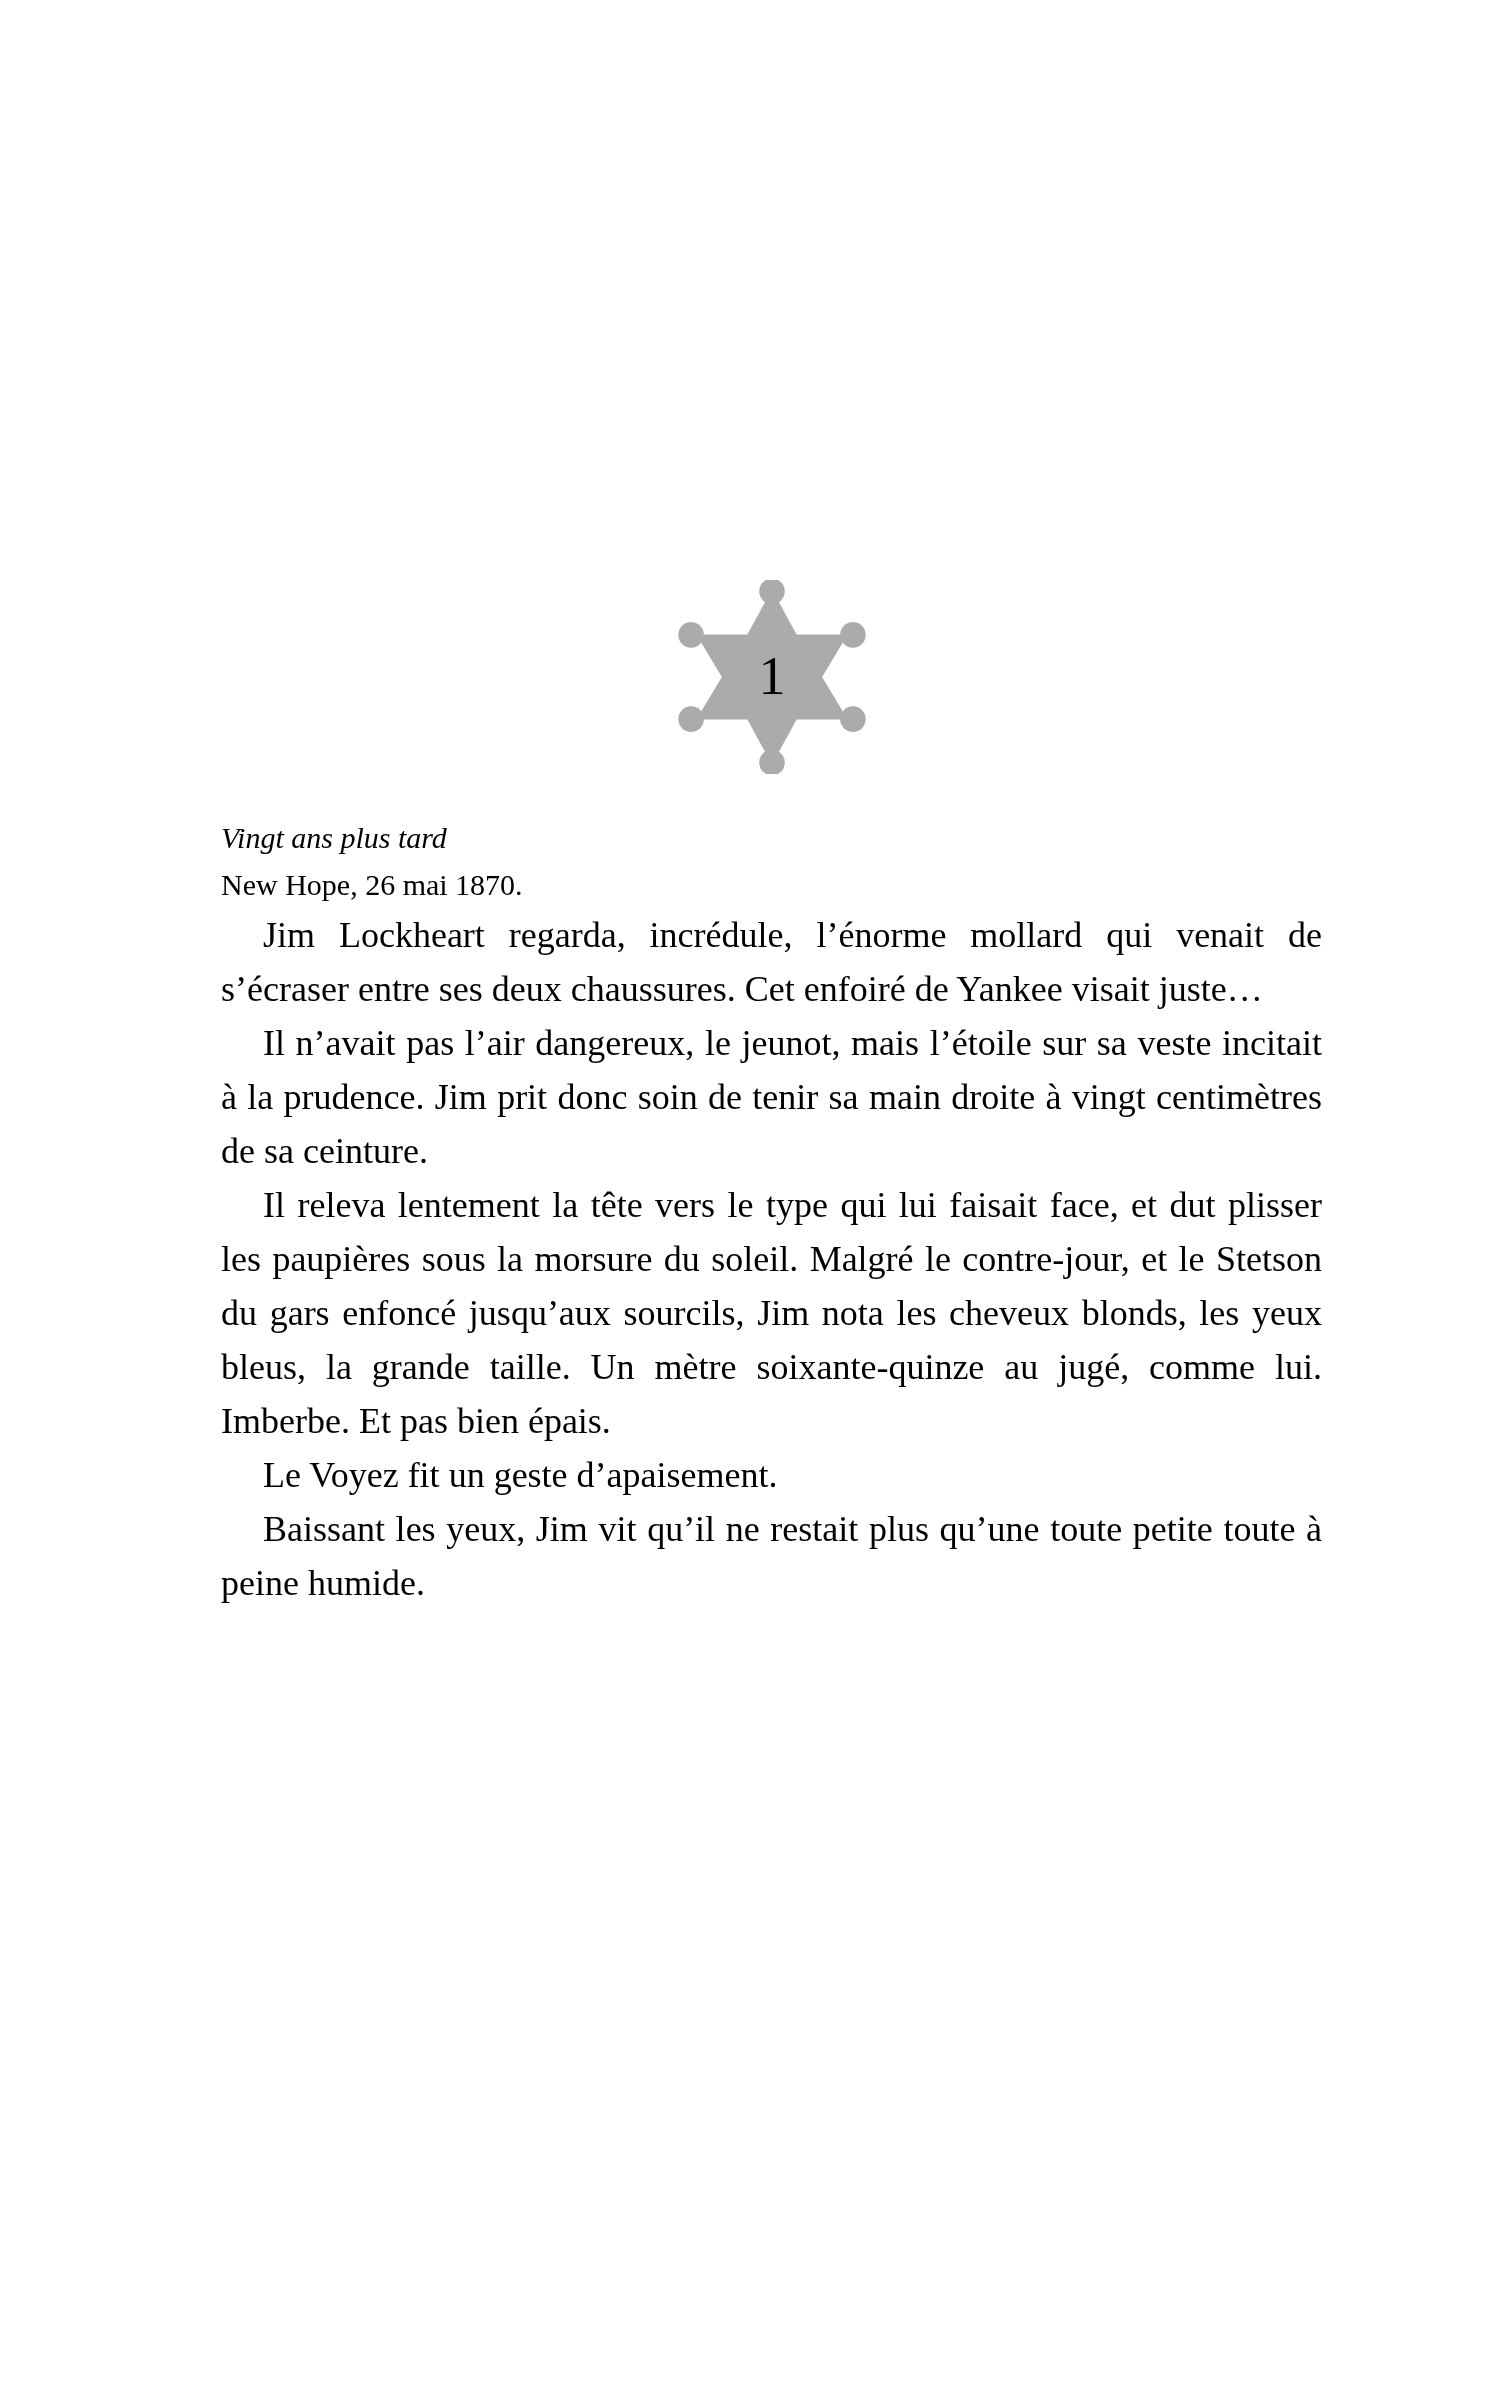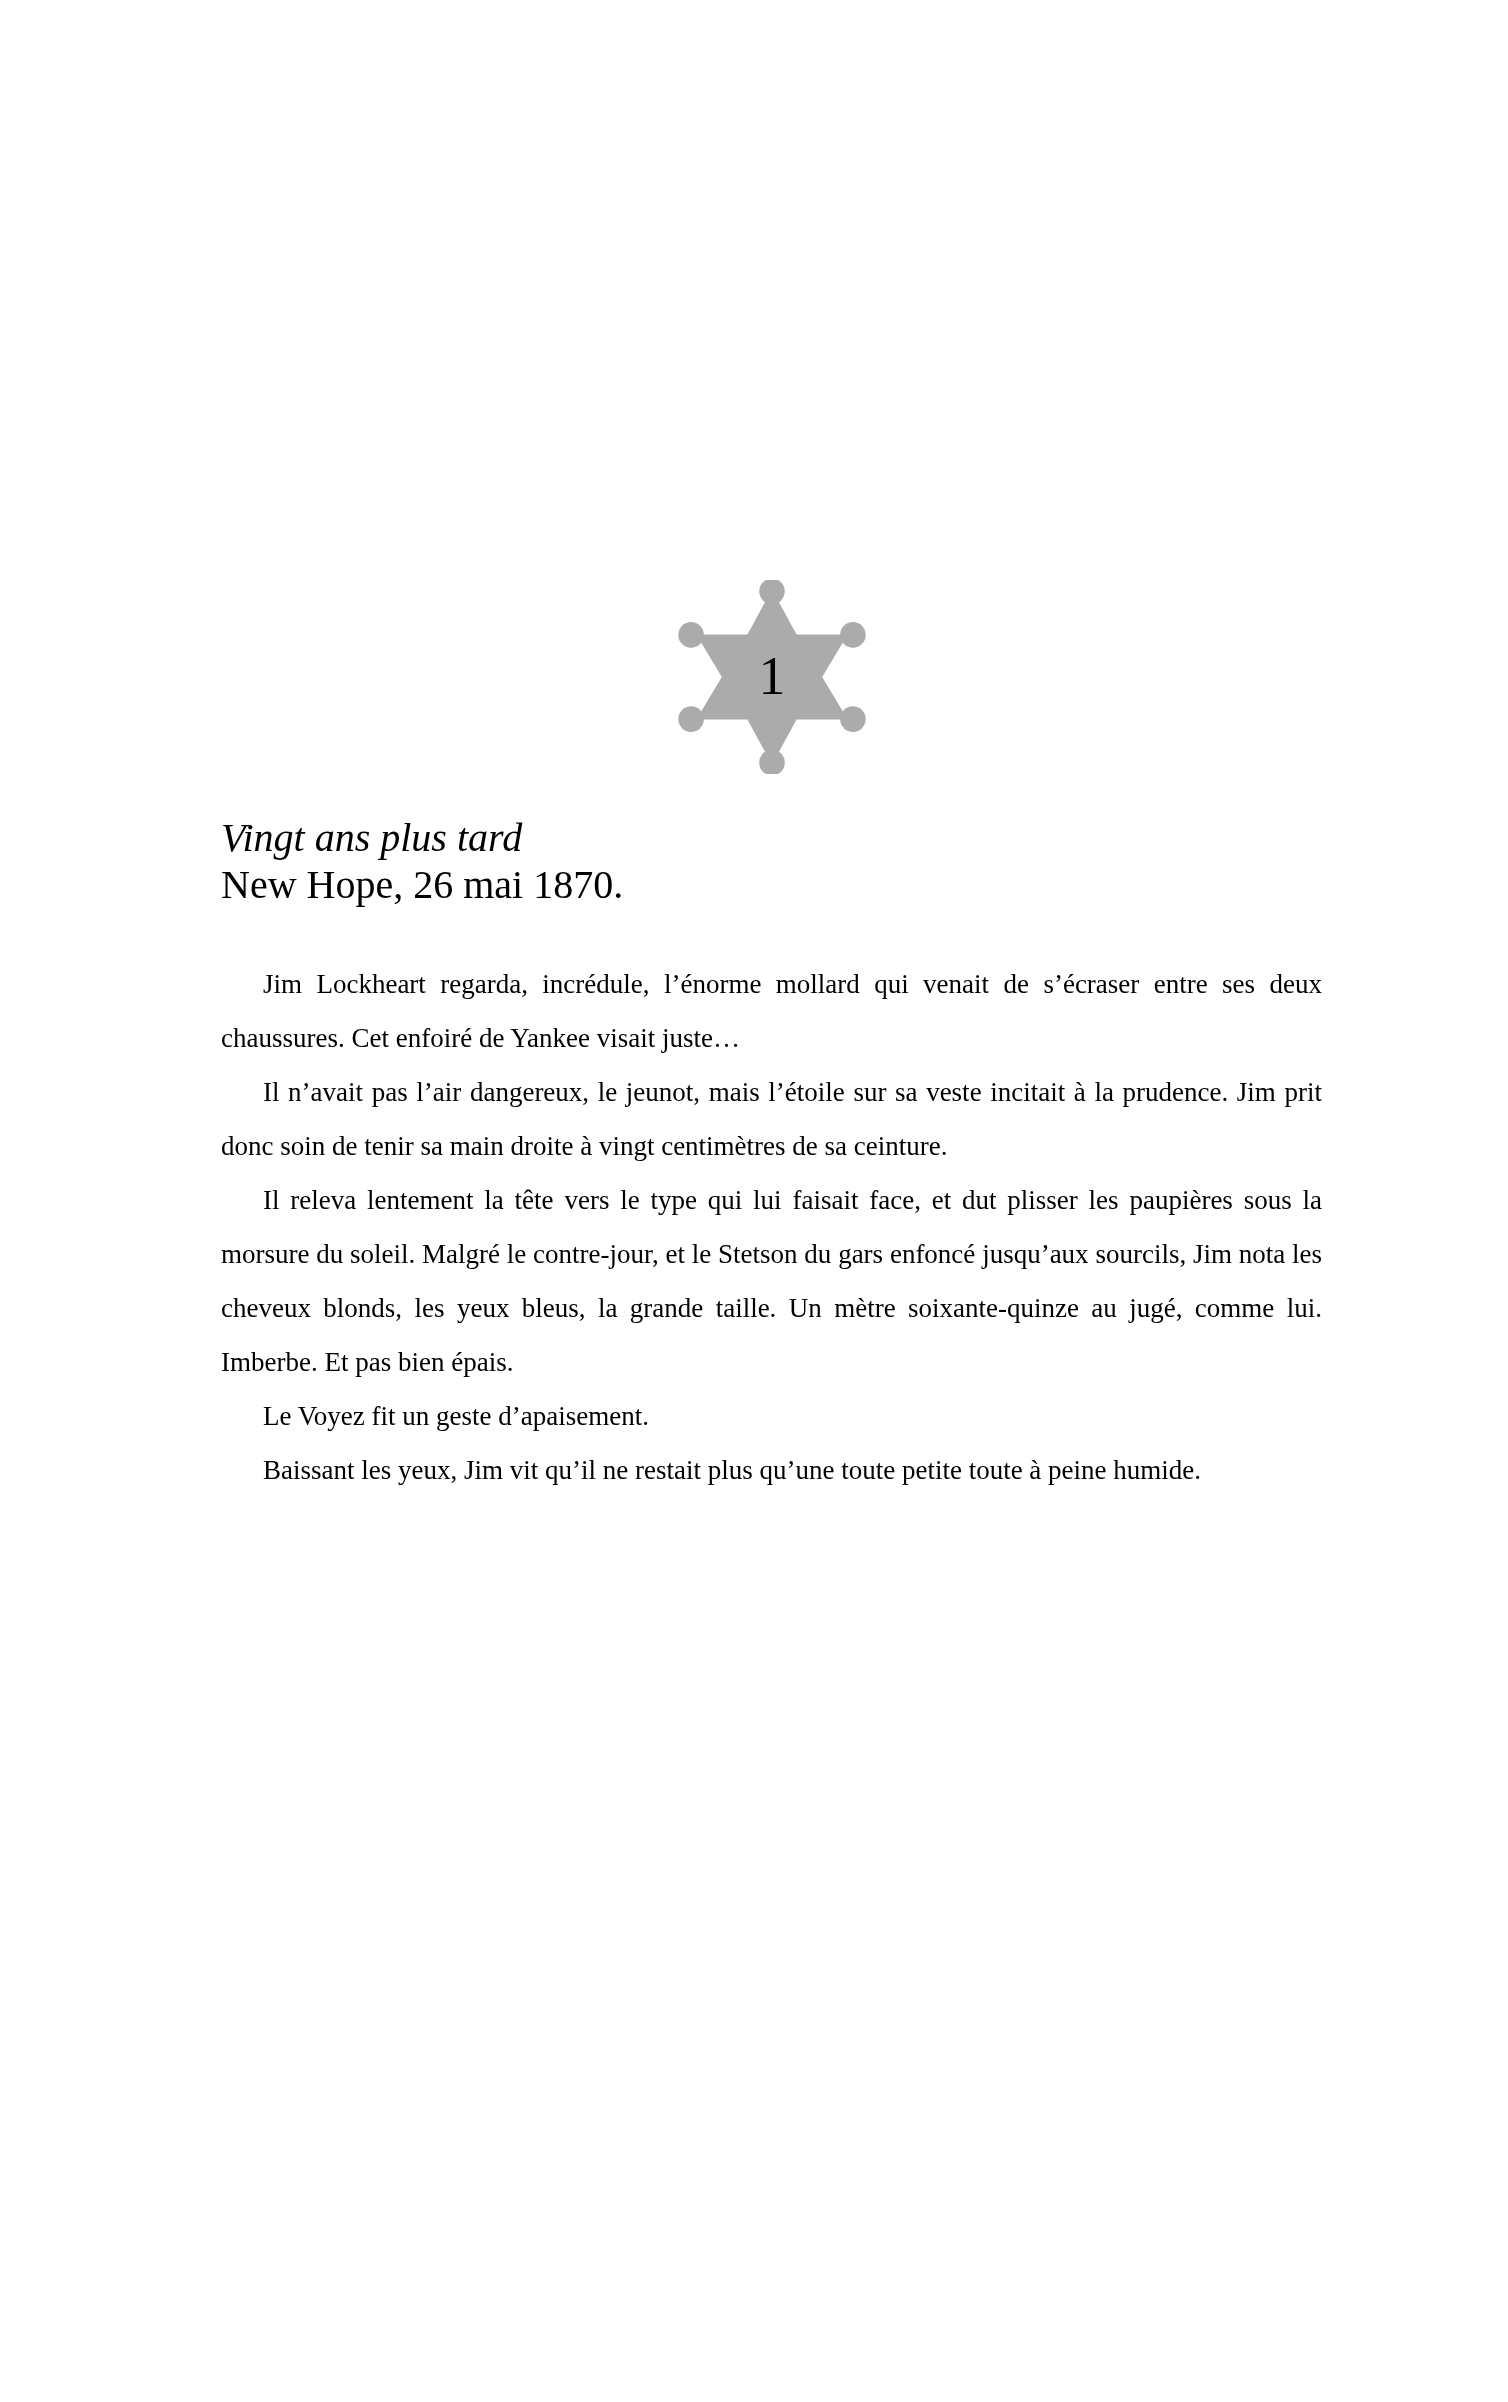--- a/index.html
+++ b/index.html
@@ -55,37 +55,36 @@
 
   
   .text-column {
     position: absolute;
     left: 221px;
     top: 814px;
     width: 1101px;
   }
 
   .scene-heading {
-    font-size: 40px;
+    font-size: 30px;
     line-height: 47px;
     margin: 0;
   }
   .scene-heading .place-time {
     display: block;
     font-style: normal;
     font-family: Liberation Serif, serif;
   }
   .scene-heading .time-jump {
     display: block;
     font-style: italic;
   }
 
   .body-text {
-    margin-top: 49px;
-    font-size: 27px;
+    font-size: 36px;
     line-height: 54px;
     text-align: justify;
     text-justify: inter-word;
     hyphens: none;
   }
   .body-text p {
     margin: 0;
     text-indent: 42px;
   }
   .body-text p.no-justify-last {

